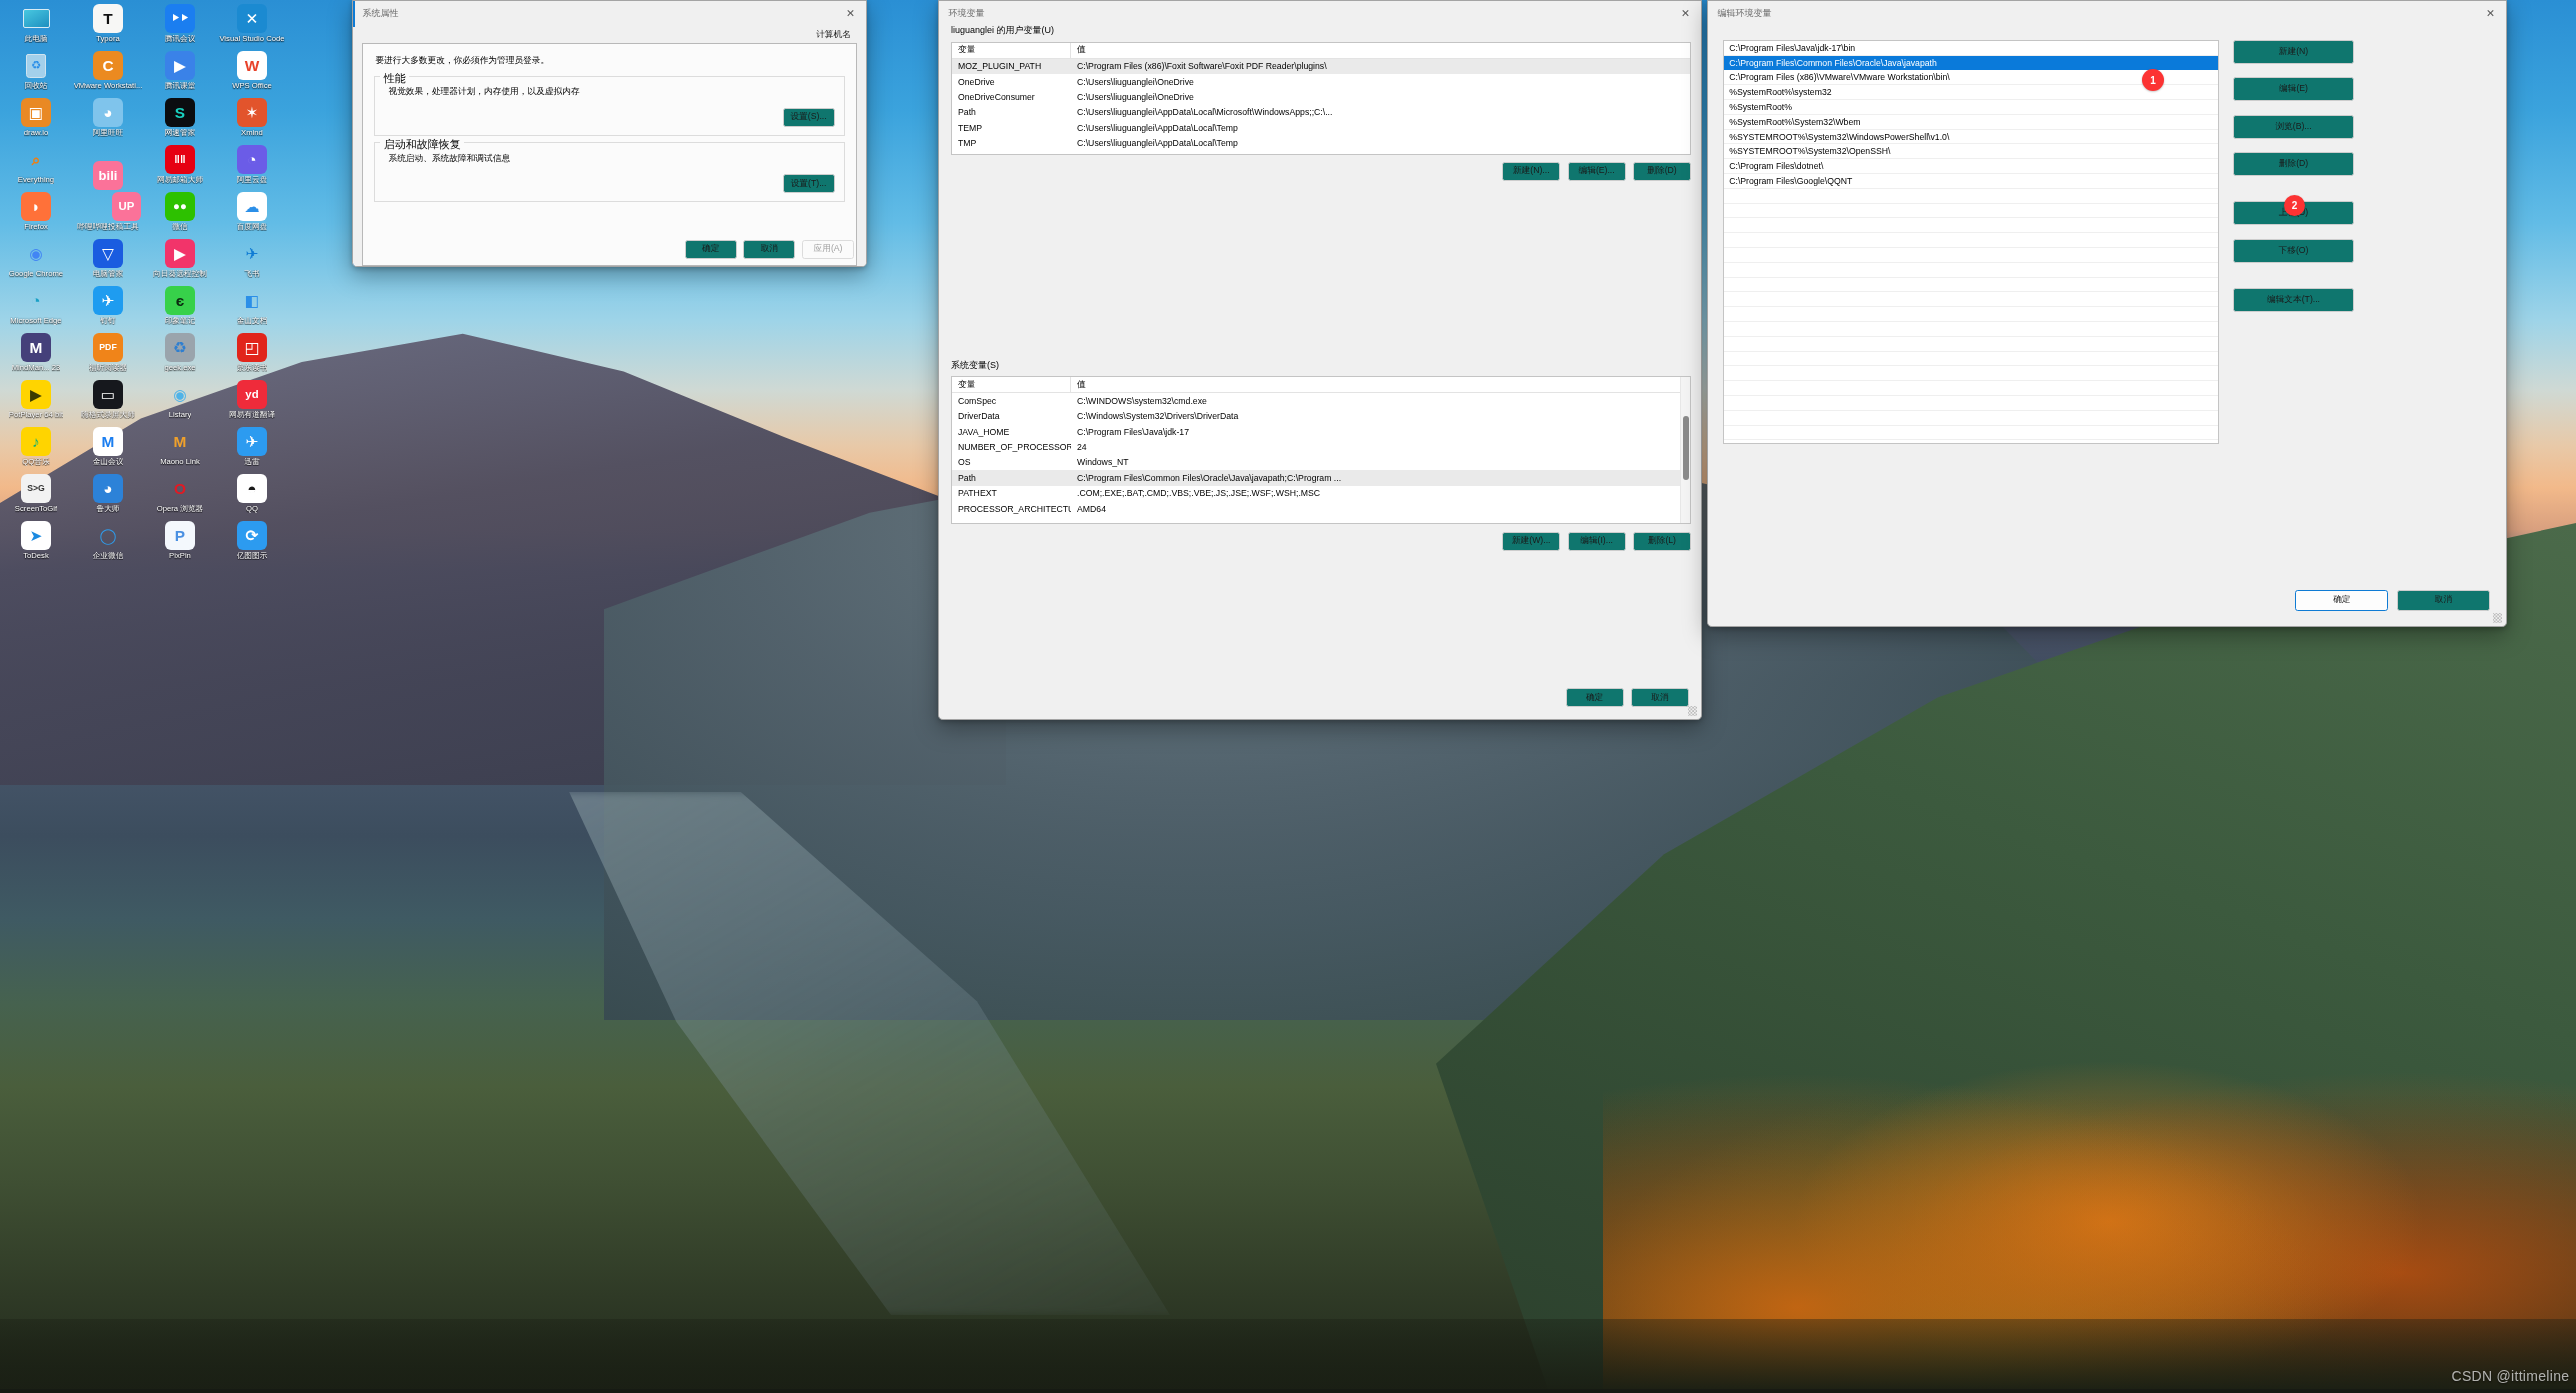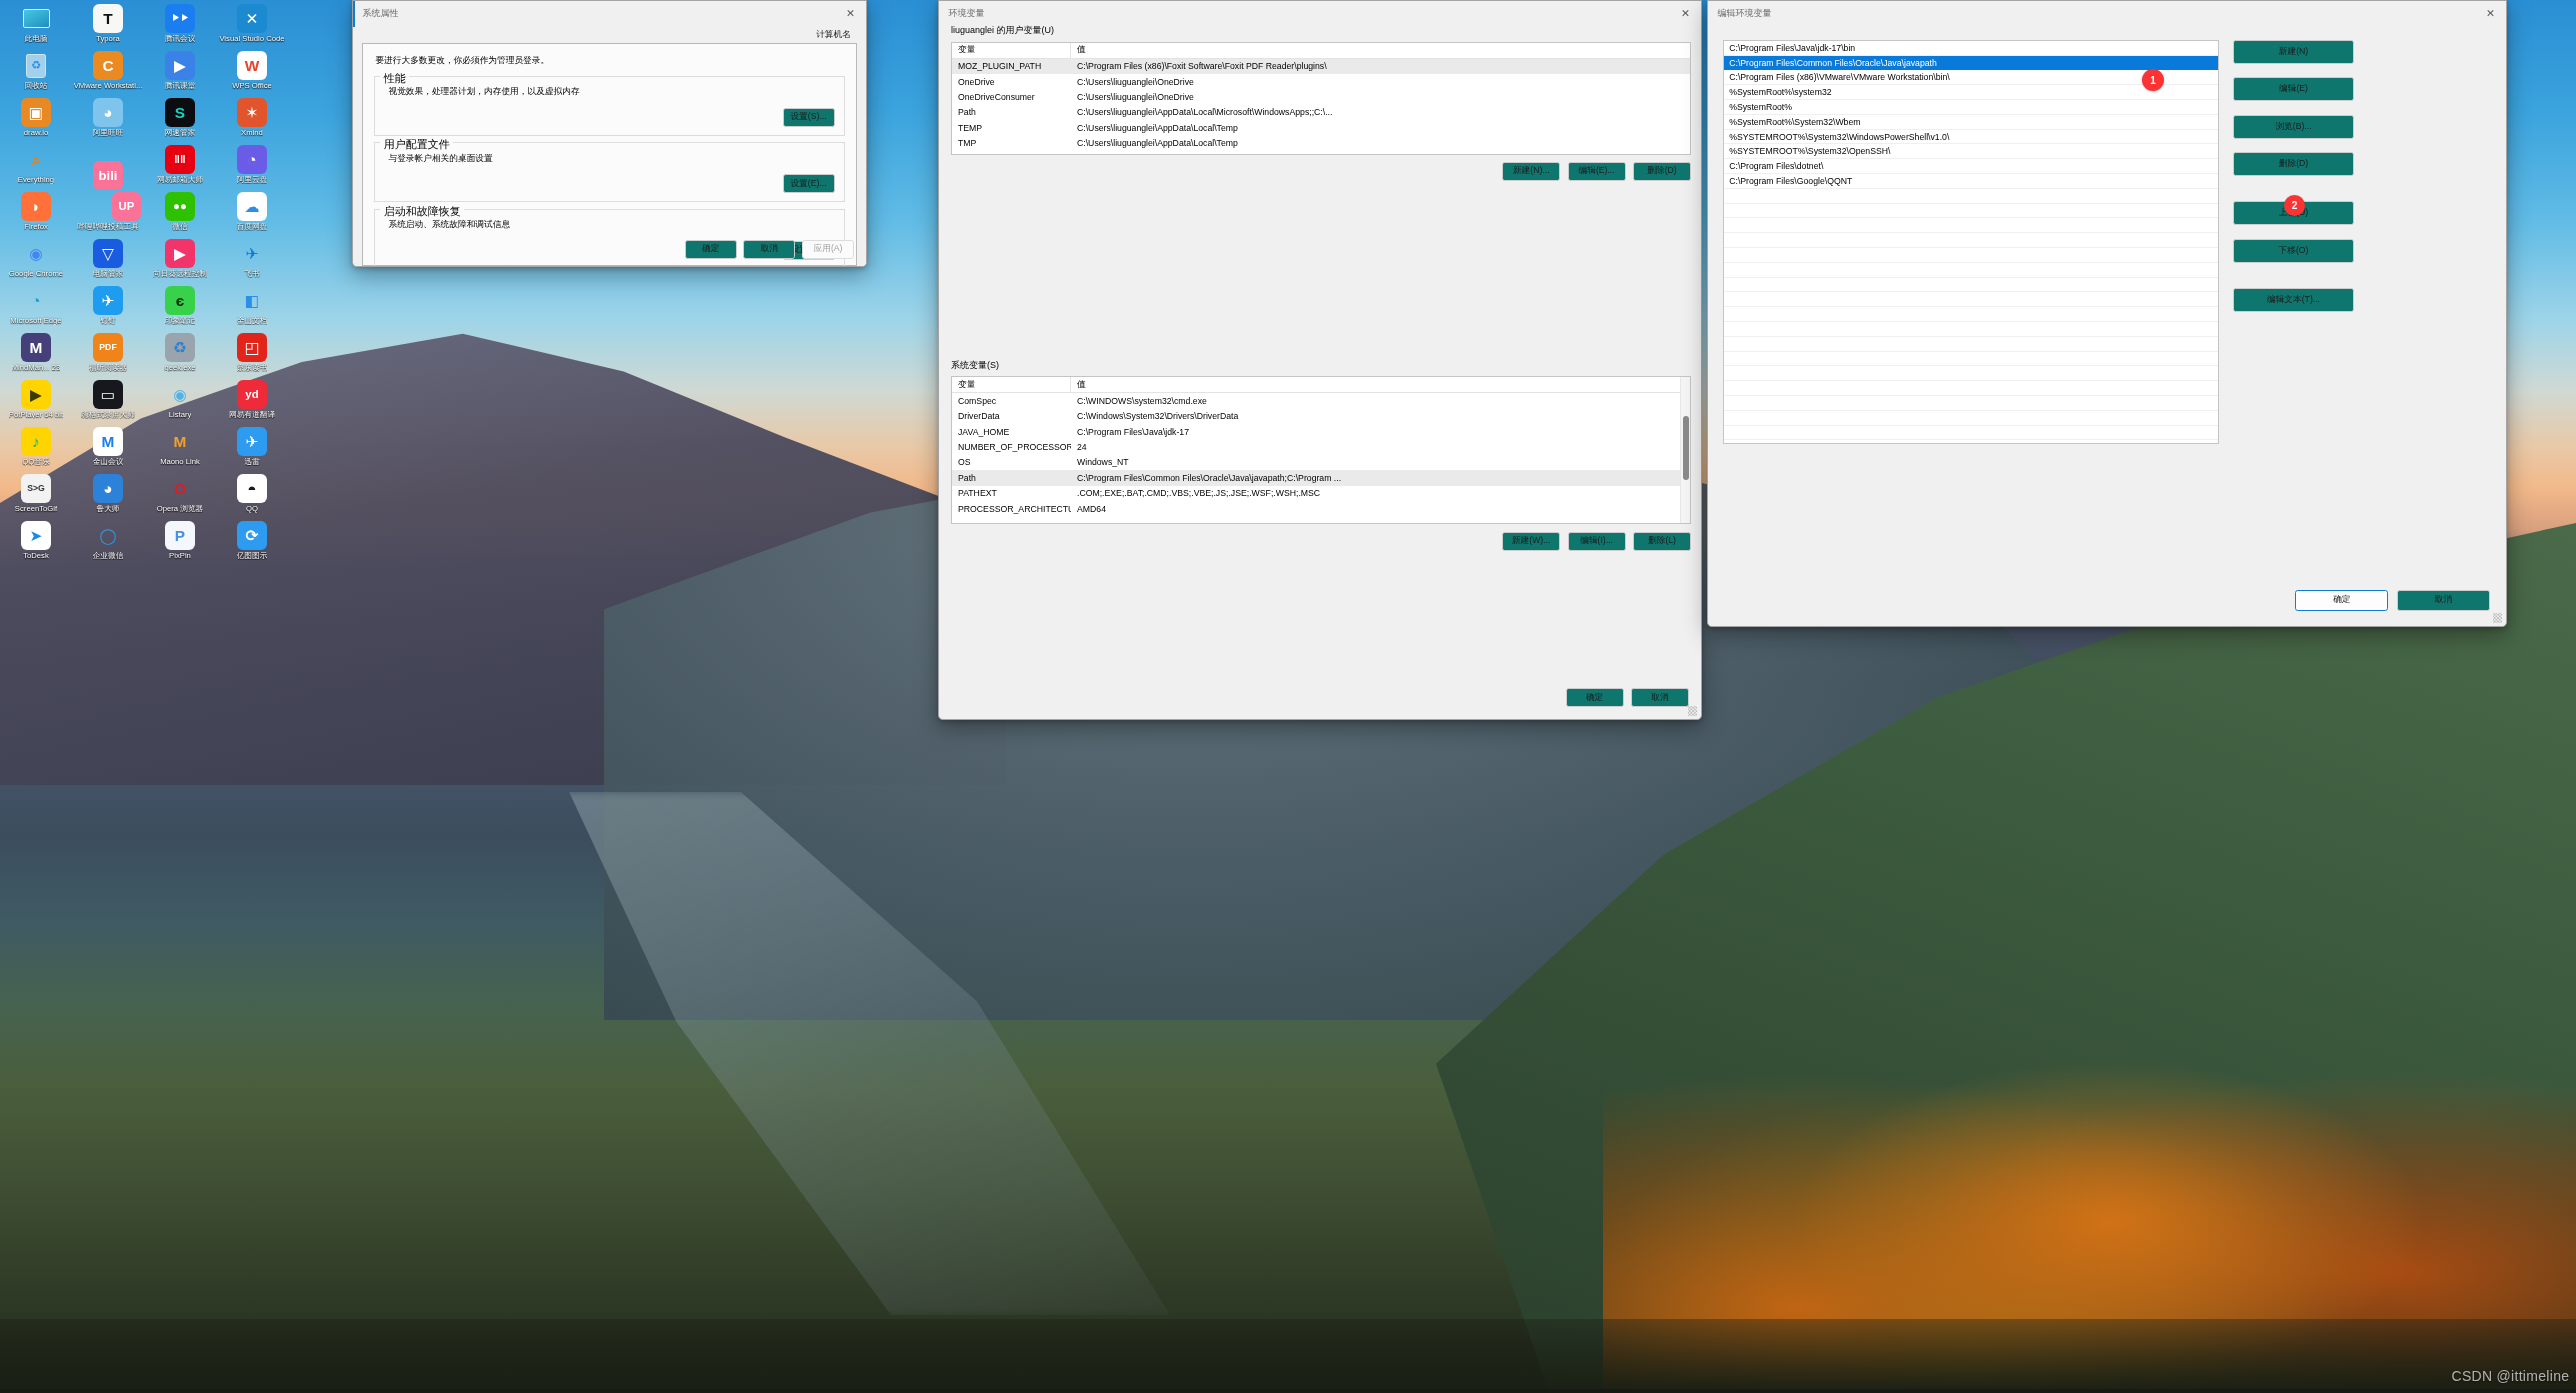--- a/index.html
+++ b/index.html
@@ -517,27 +517,20 @@
       <div class="intro">要进行大多数更改，你必须作为管理员登录。</div>
 
       <div class="grp">
         <div class="grp-title">性能</div>
         <div class="desc">视觉效果，处理器计划，内存使用，以及虚拟内存</div>
         <div class="grp-btnrow">
             <div class="btn">设置(S)...</div>
           </div>
       </div>
 
-      <div class="grp">
-        <div class="grp-title">用户配置文件</div>
-        <div class="desc">与登录帐户相关的桌面设置</div>
-        <div class="grp-btnrow">
-            <div class="btn">设置(E)...</div>
-          </div>
-      </div>
 
       <div class="grp">
         <div class="grp-title">启动和故障恢复</div>
         <div class="desc">系统启动、系统故障和调试信息</div>
         <div class="grp-btnrow">
             <div class="btn">设置(T)...</div>
           </div>
       </div>
 
     </div>

